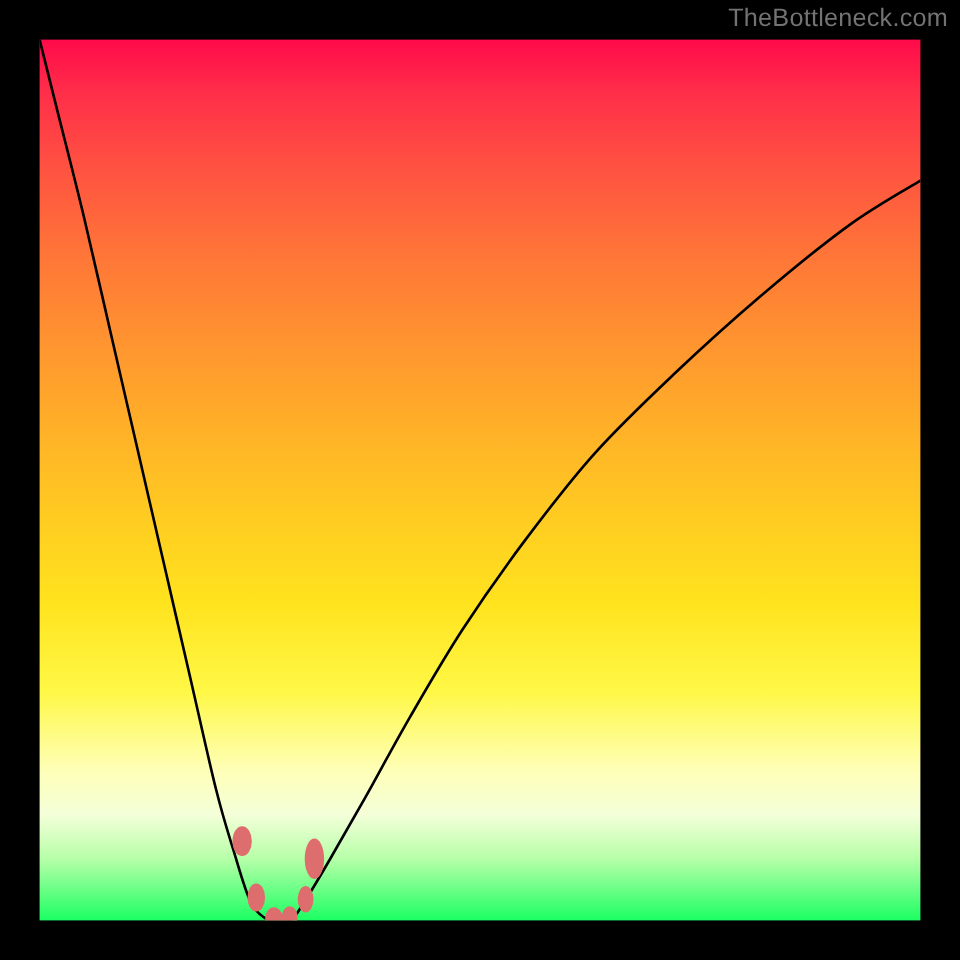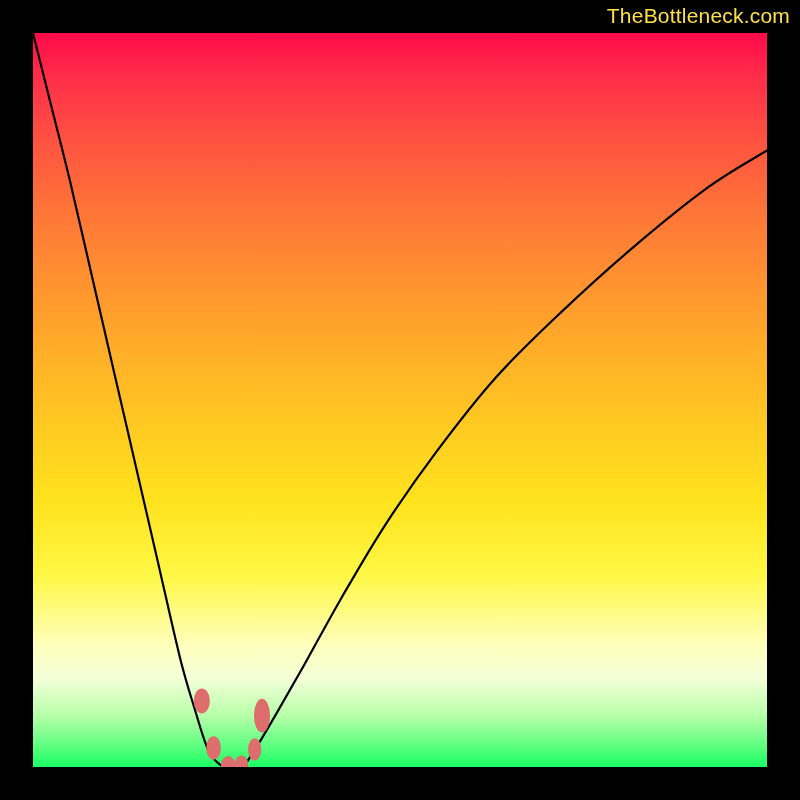--- a/index.html
+++ b/index.html
@@ -48,21 +48,21 @@
     position: absolute;
     left: 0;
     top: 0;
     width: 734px;
     height: 734px;
   }
   .attribution {
     position: absolute;
     top: 4px;
     right: 10px;
-    color: #fde047;
+    color: #737373;
     font-size: 21px;
     font-weight: 500;
     letter-spacing: 0.2px;
   }
 </style>
 </head>
 <body>
 
 <div class="frame">
 

